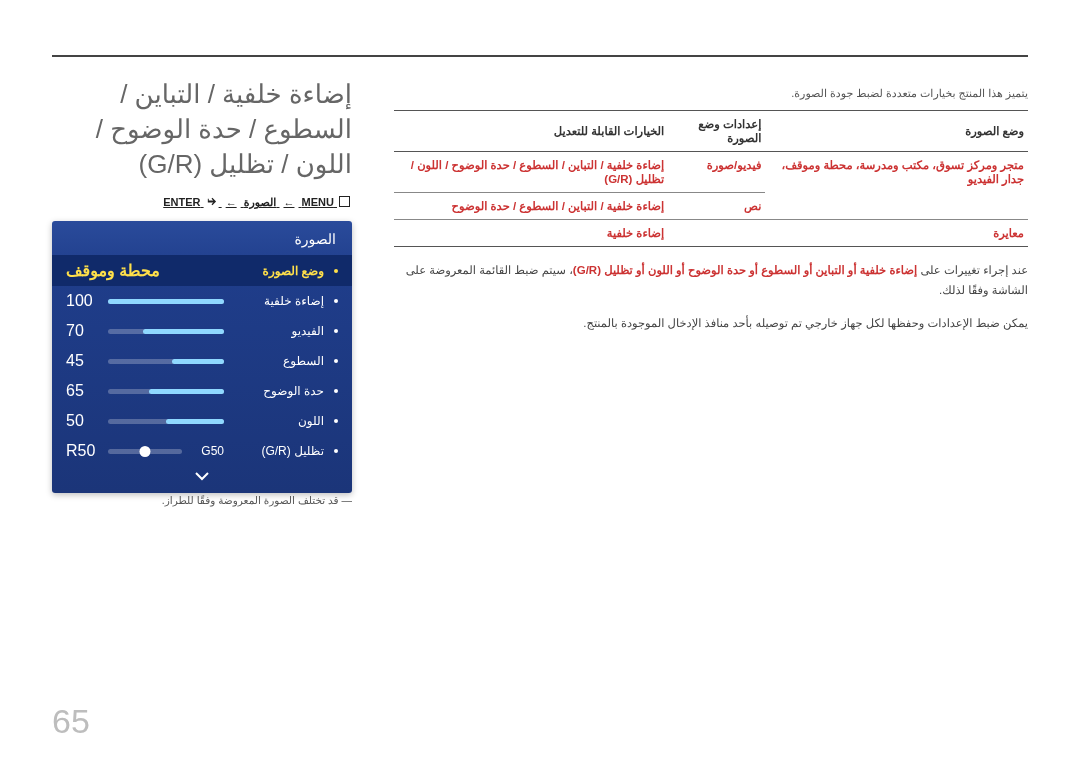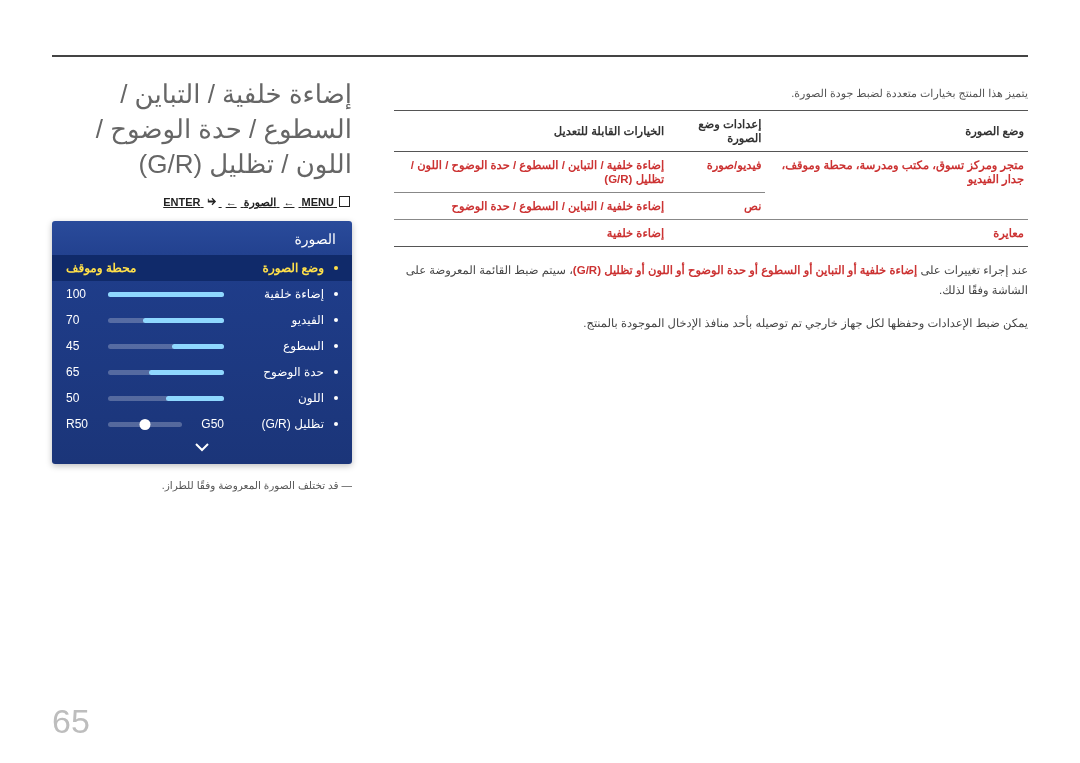--- a/index.html
+++ b/index.html
@@ -91,25 +91,25 @@
   }
   .slider .fill {
     position:absolute; right:0; top:0; bottom:0;
     background:#8fd8ff;
     border-radius:3px;
   }
   .slider.gr .knob {
     position:absolute; top:-3px; width:11px; height:11px; background:#fff;border-radius:50%;
     transform:translateX(50%);
   }
-  .val { flex: 0 0 34px; text-align:left; font-size:12px; }
+  .val { flex: 0 0 34px; text-align:left; font-size:16px; }
   .val2 { flex:0 0 34px; font-size:12px; }
   .osd-more { text-align:center; padding:4px 0 0; }
   .osd-more svg { width:16px; height:12px; }
-  .note-under { font-size:10.5px; color:#555; margin-top:14px; line-height:1.5;}
+  .note-under { font-size:10.5px; color:#555; line-height:1.5;}
   .note-under::before { content:"— "; }
   
   .intro { font-size: 11px; color:#555; margin: 10px 0 10px; }
   table.opts {
     width:100%;
     border-collapse: collapse;
     font-size: 11.5px;
   }
   table.opts th {
     text-align: right;

